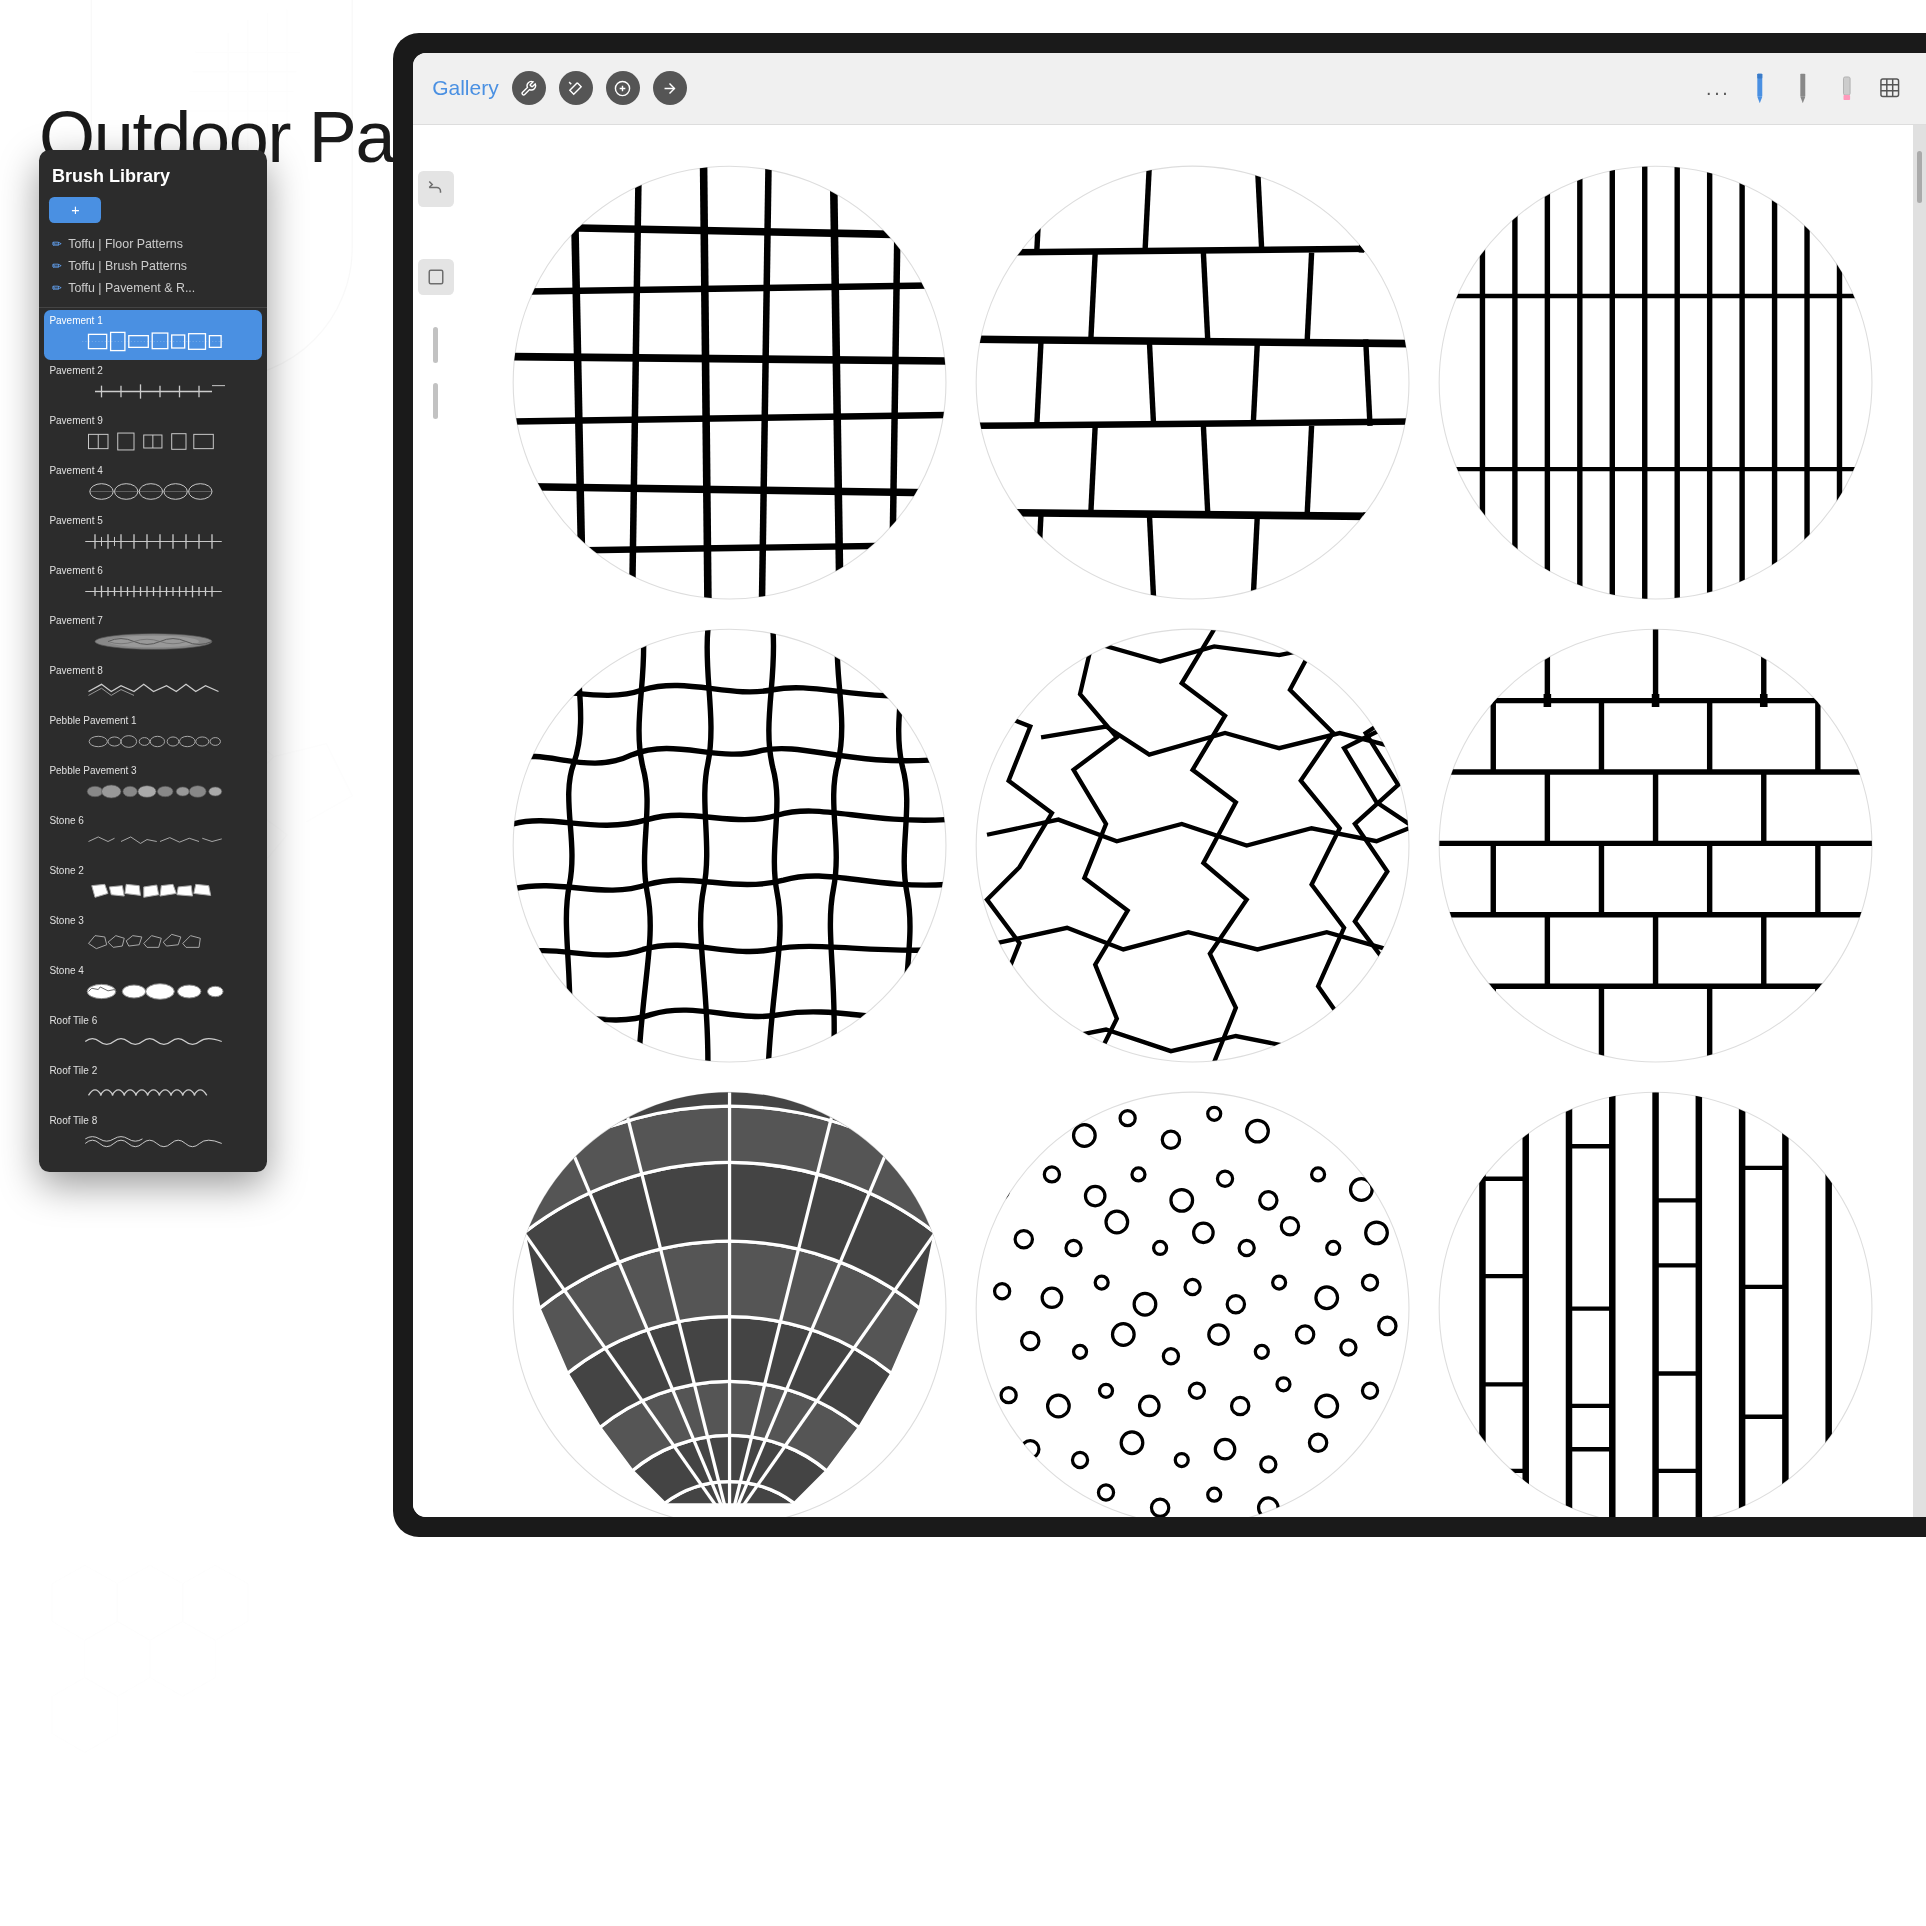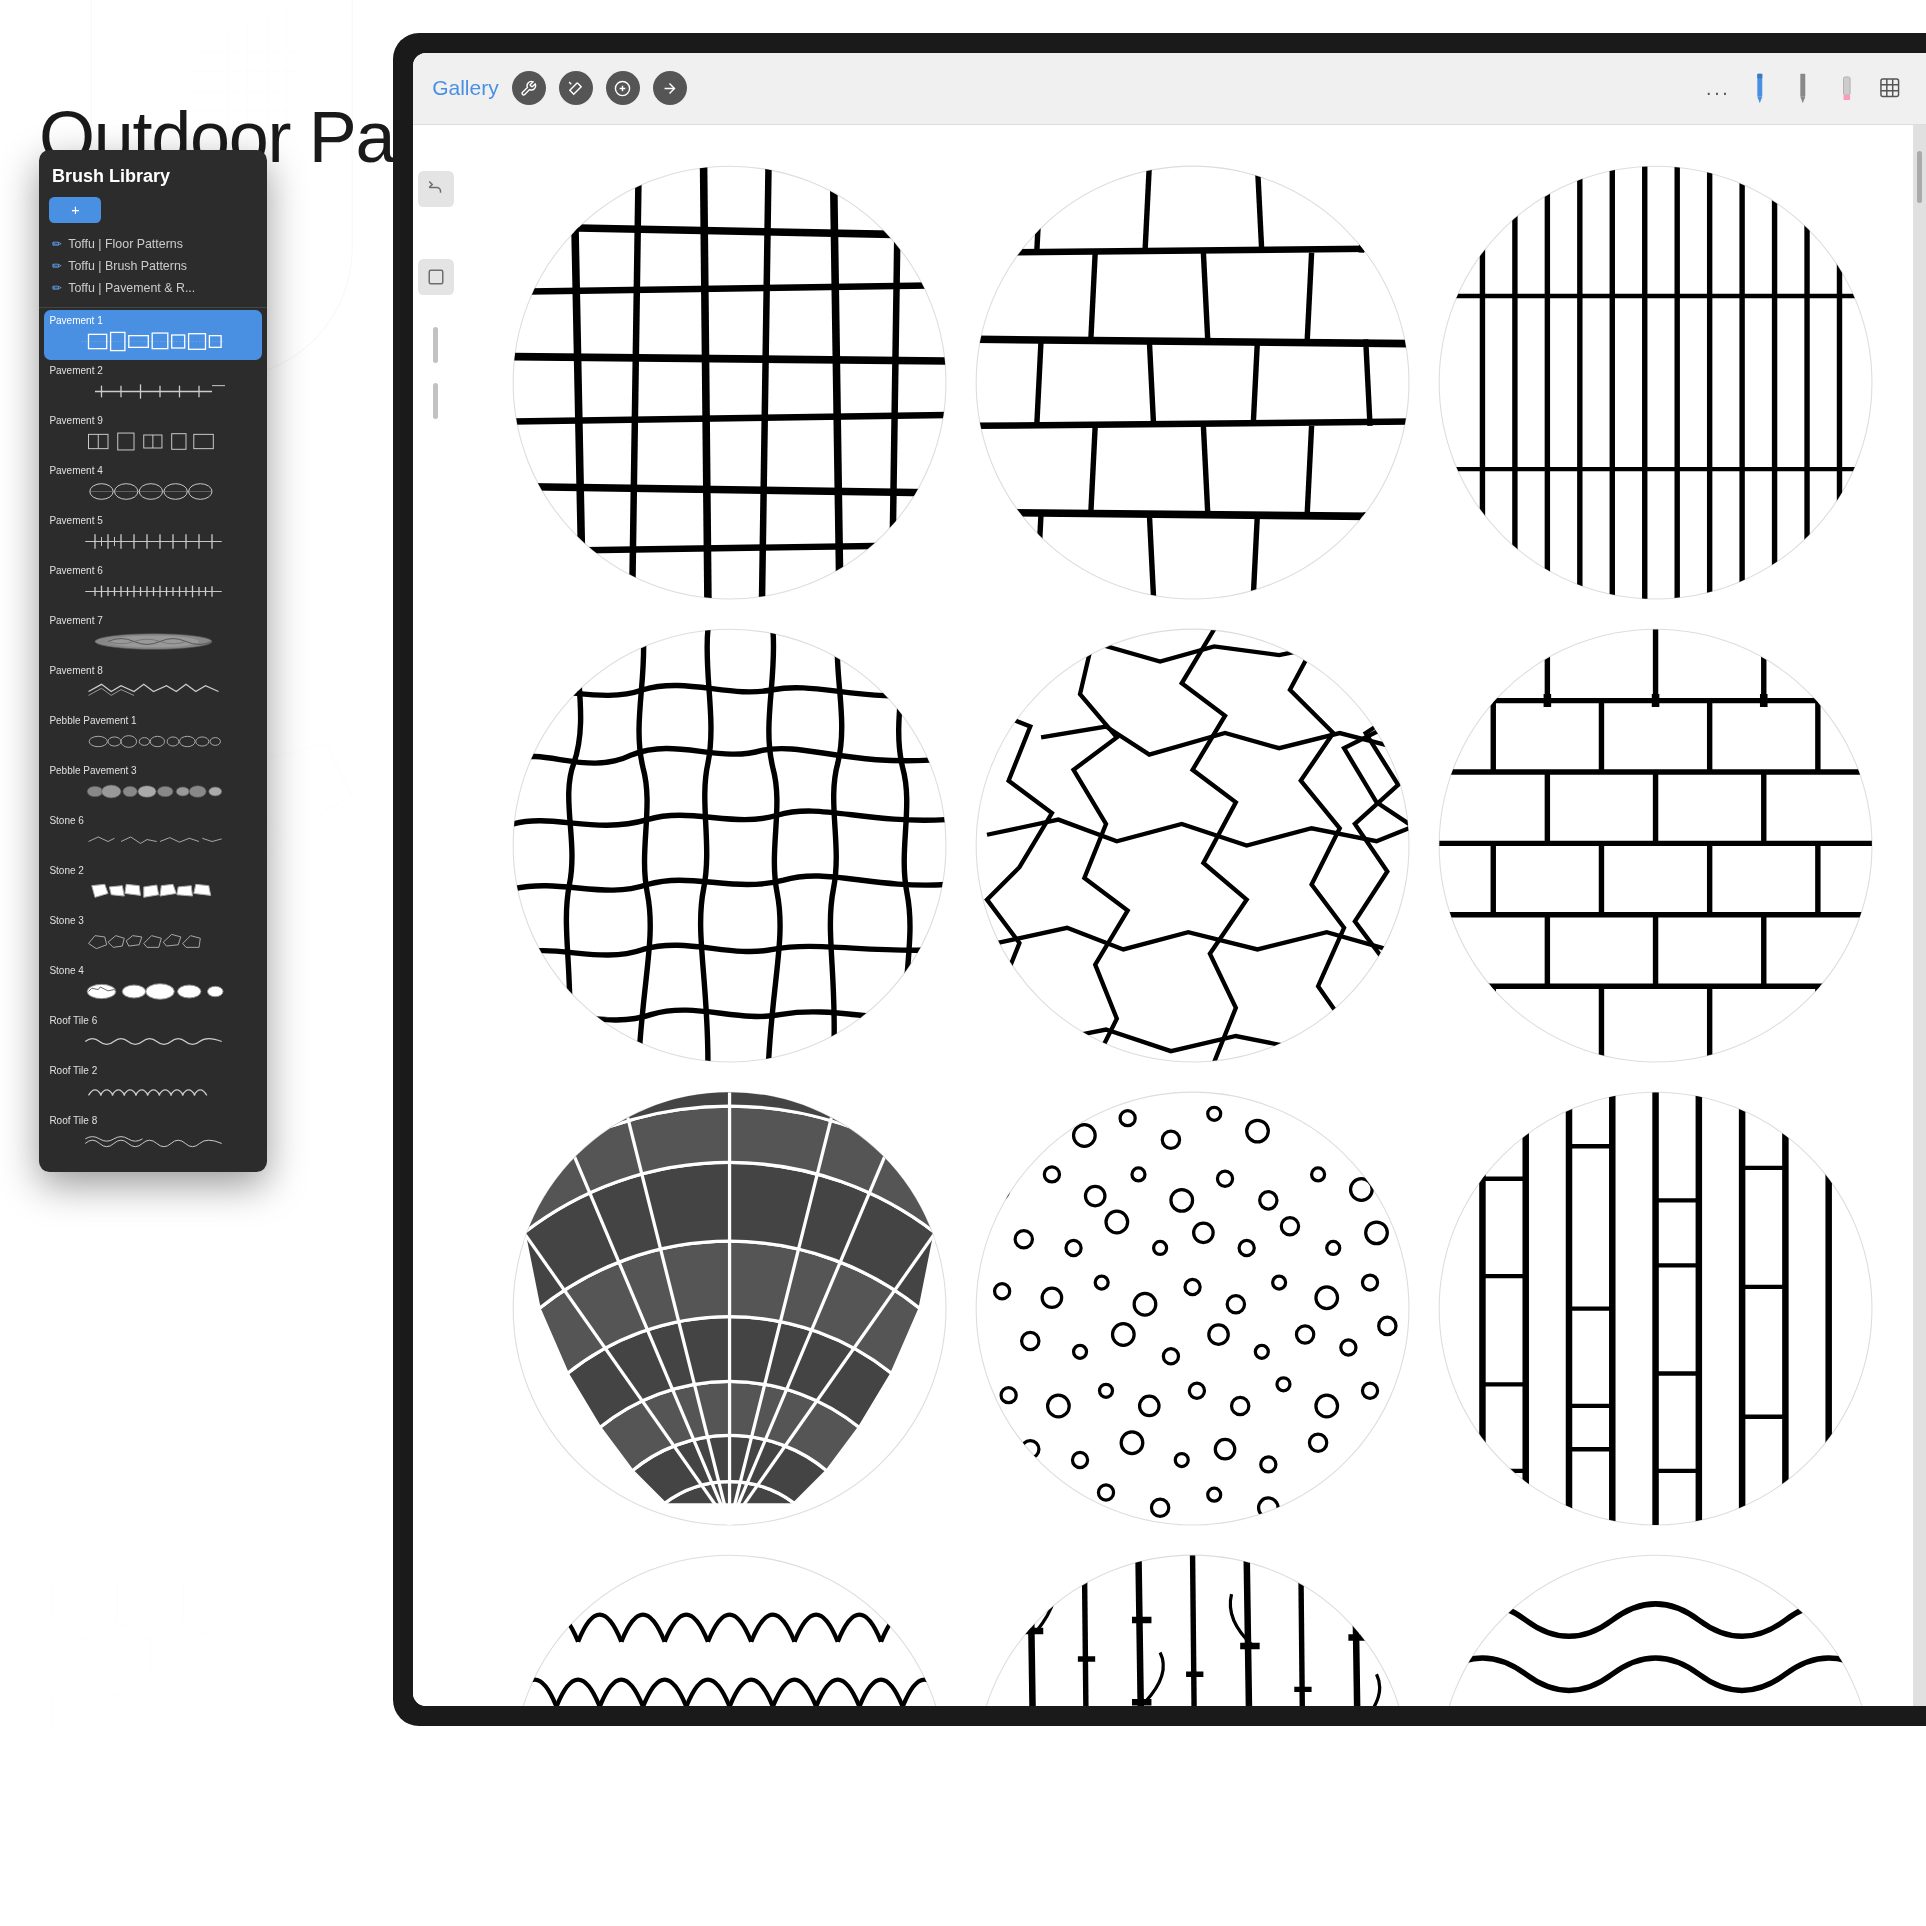--- a/index.html
+++ b/index.html
@@ -118,21 +118,21 @@
       max-width: 100%;
       max-height: 100%;
     }
 
     
     .ipad-frame {
       position: absolute;
       top: 33px;
       right: 0;
       width: 1533px;
-      height: 1693px;
+      height: 1504px;
       background: #1a1a1a;
       border-radius: 26px 0 0 26px;
       z-index: 2;
       overflow: hidden;
       margin-left: 29px;
     }
     .ipad-screen {
       position: absolute;
       top: 19.6px;
       left: 19.6px;

